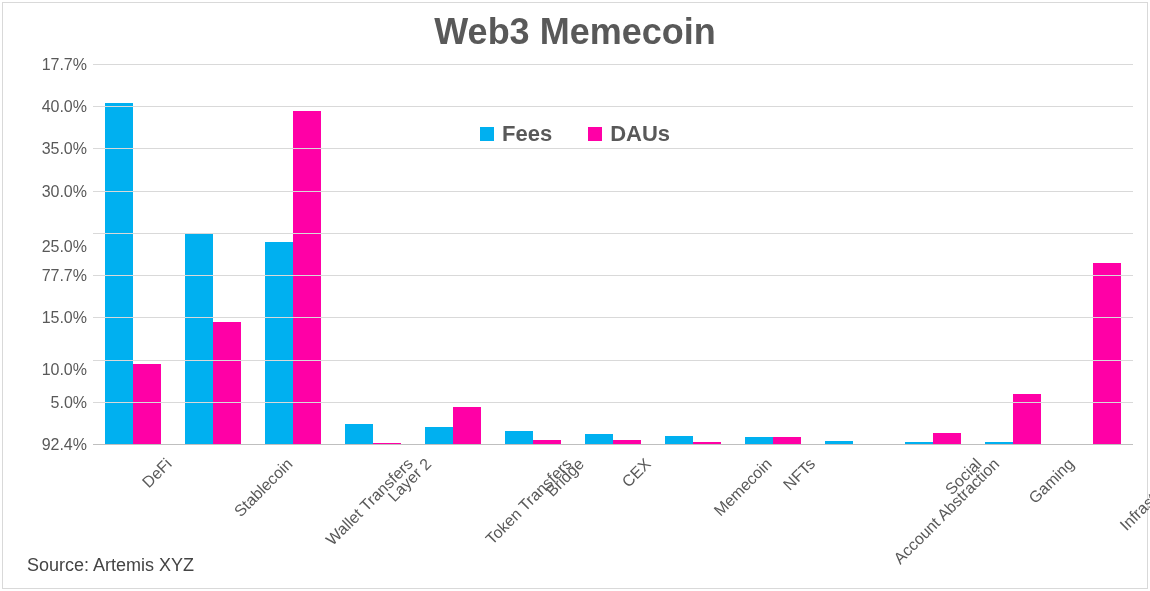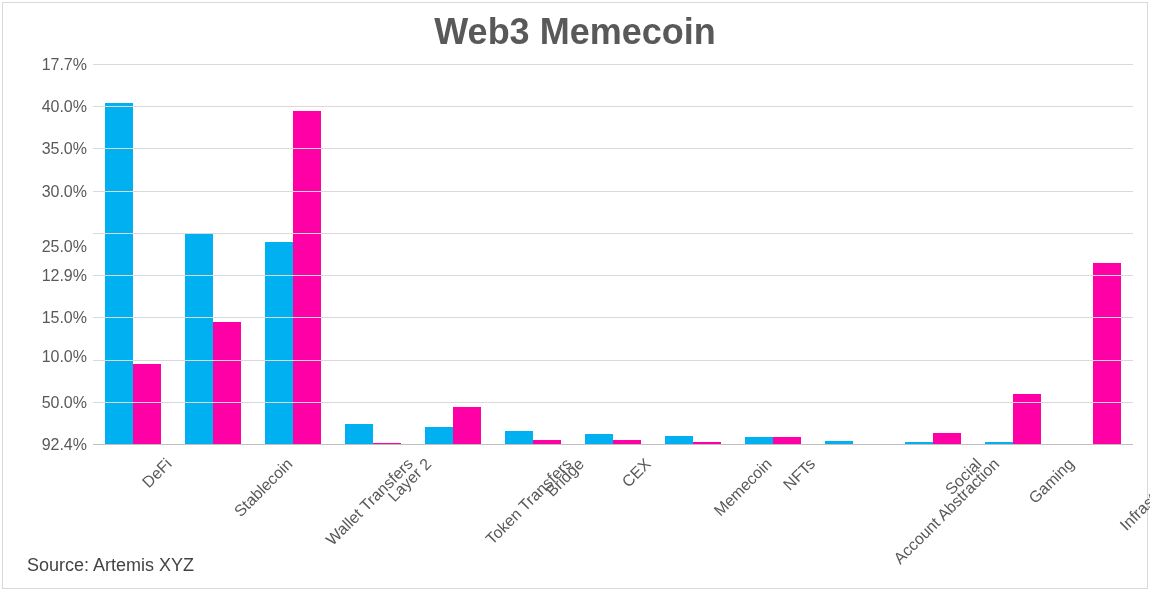--- a/index.html
+++ b/index.html
@@ -122,20 +122,30 @@
     color: #444;
   }
 </style>
 </head>
 <body>
 
 <div class="chart-frame">
 
   <div class="title">Web3 Memecoin</div>
 
+  <div class="legend" id="legend">
+      <div class="legend-item">
+        <span class="swatch" style="background: rgb(0, 176, 240);"></span>
+        <span>Fees</span>
+      </div>
+      <div class="legend-item">
+        <span class="swatch" style="background: rgb(255, 0, 166);"></span>
+        <span>DAUs</span>
+      </div>
+    </div>
 
   <div class="plot" id="plot">
     <div class="bars" id="bars">
         <div class="group" style="left: 0px; width: 80px;">
           <div class="bar" style="left: 12px; width: 28px; height: 342px; background: rgb(0, 176, 240);"></div>
           <div class="bar" style="left: 40px; width: 28px; height: 81.0667px; background: rgb(255, 0, 166);"></div>
         </div>
         <div class="group" style="left: 80px; width: 80px;">
           <div class="bar" style="left: 12px; width: 28px; height: 211.111px; background: rgb(0, 176, 240);"></div>
           <div class="bar" style="left: 40px; width: 28px; height: 123.289px; background: rgb(255, 0, 166);"></div>
@@ -192,24 +202,24 @@
       <div class="gridline" style="bottom: 168.889px;"></div>
       <div class="gridline" style="bottom: 211.111px;"></div>
       <div class="gridline" style="bottom: 253.333px;"></div>
       <div class="gridline" style="bottom: 295.556px;"></div>
       <div class="gridline" style="bottom: 337.778px;"></div>
       <div class="gridline" style="bottom: 380px;"></div>
     </div>
 
   <div id="yticks">
       <div class="ytick" style="top: 442px;">92.4%</div>
-      <div class="ytick" style="top: 399.778px;">50.0%</div>
-      <div class="ytick" style="top: 354px;">10.0%</div>
+      <div class="ytick" style="top: 399.778px;">5.0%</div>
+      <div class="ytick" style="top: 367px;">10.0%</div>
       <div class="ytick" style="top: 315.333px;">15.0%</div>
-      <div class="ytick" style="top: 273.111px;">12.9%</div>
+      <div class="ytick" style="top: 273.111px;">77.7%</div>
       <div class="ytick" style="top: 244px;">25.0%</div>
       <div class="ytick" style="top: 188.667px;">30.0%</div>
       <div class="ytick" style="top: 146.444px;">35.0%</div>
       <div class="ytick" style="top: 104.222px;">40.0%</div>
       <div class="ytick" style="top: 62px;">17.7%</div>
     </div>
   <div id="xticks">
       <div class="xtick" style="left: 126px; top: 452px;">DeFi</div>
       <div class="xtick" style="left: 206px; top: 452px;">Stablecoin</div>
       <div class="xtick" style="left: 286px; top: 452px;">Wallet Transfers</div>

